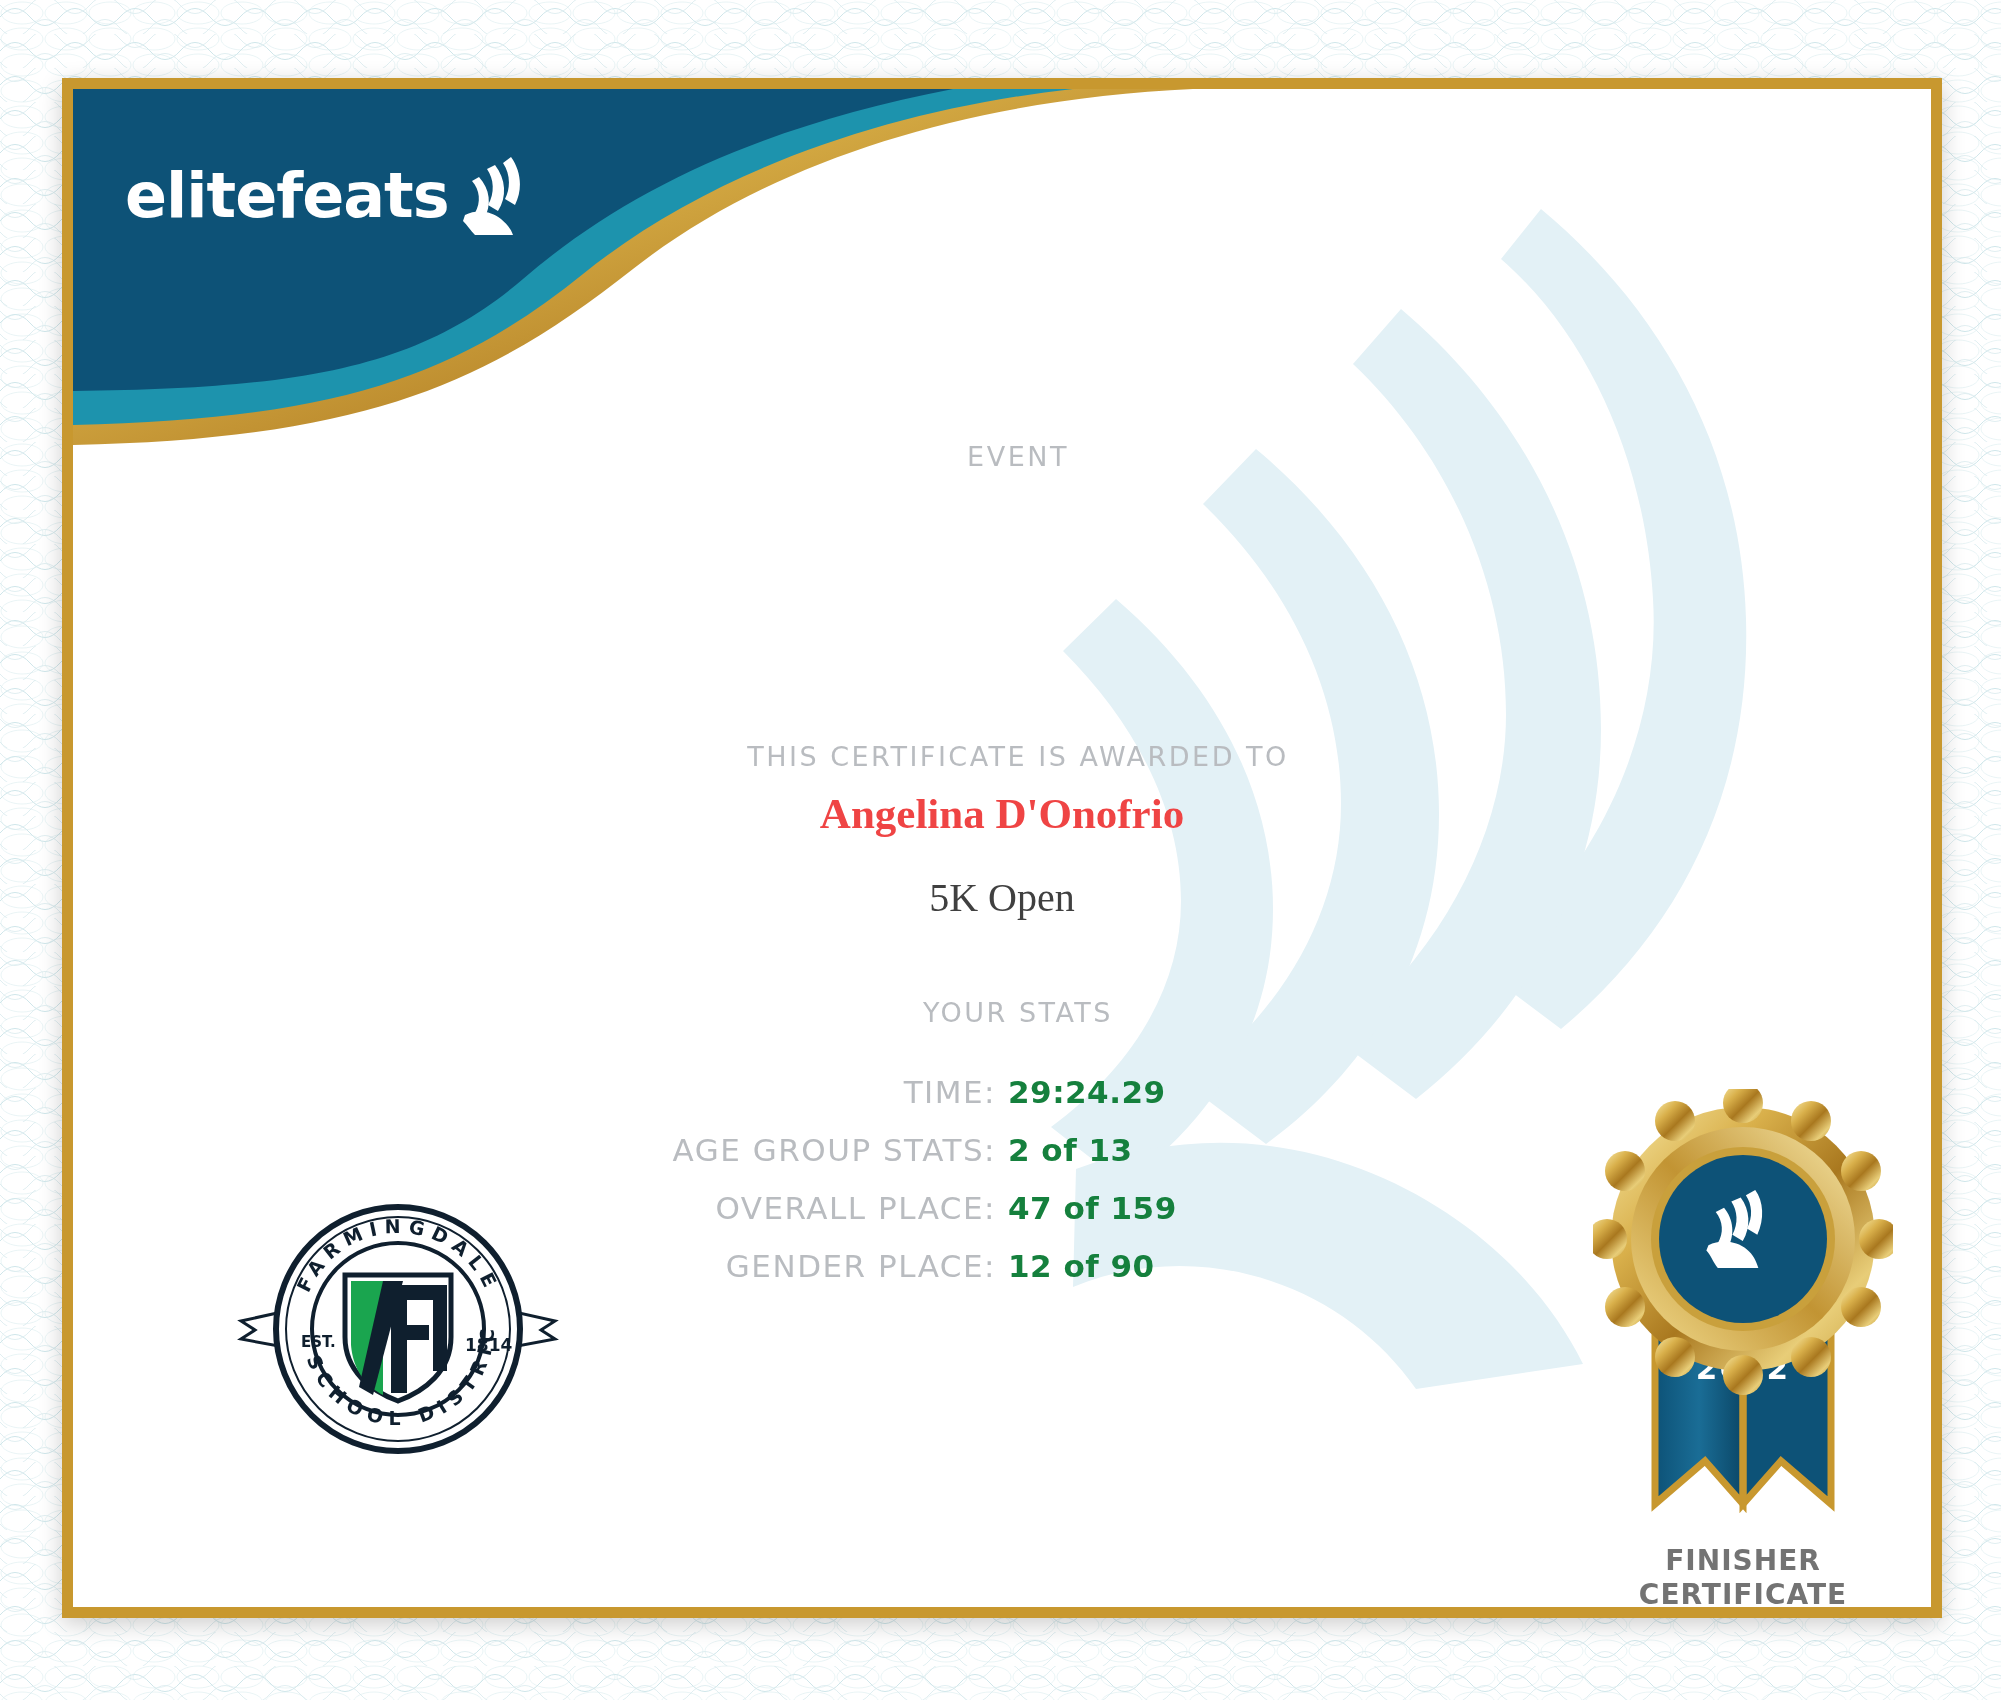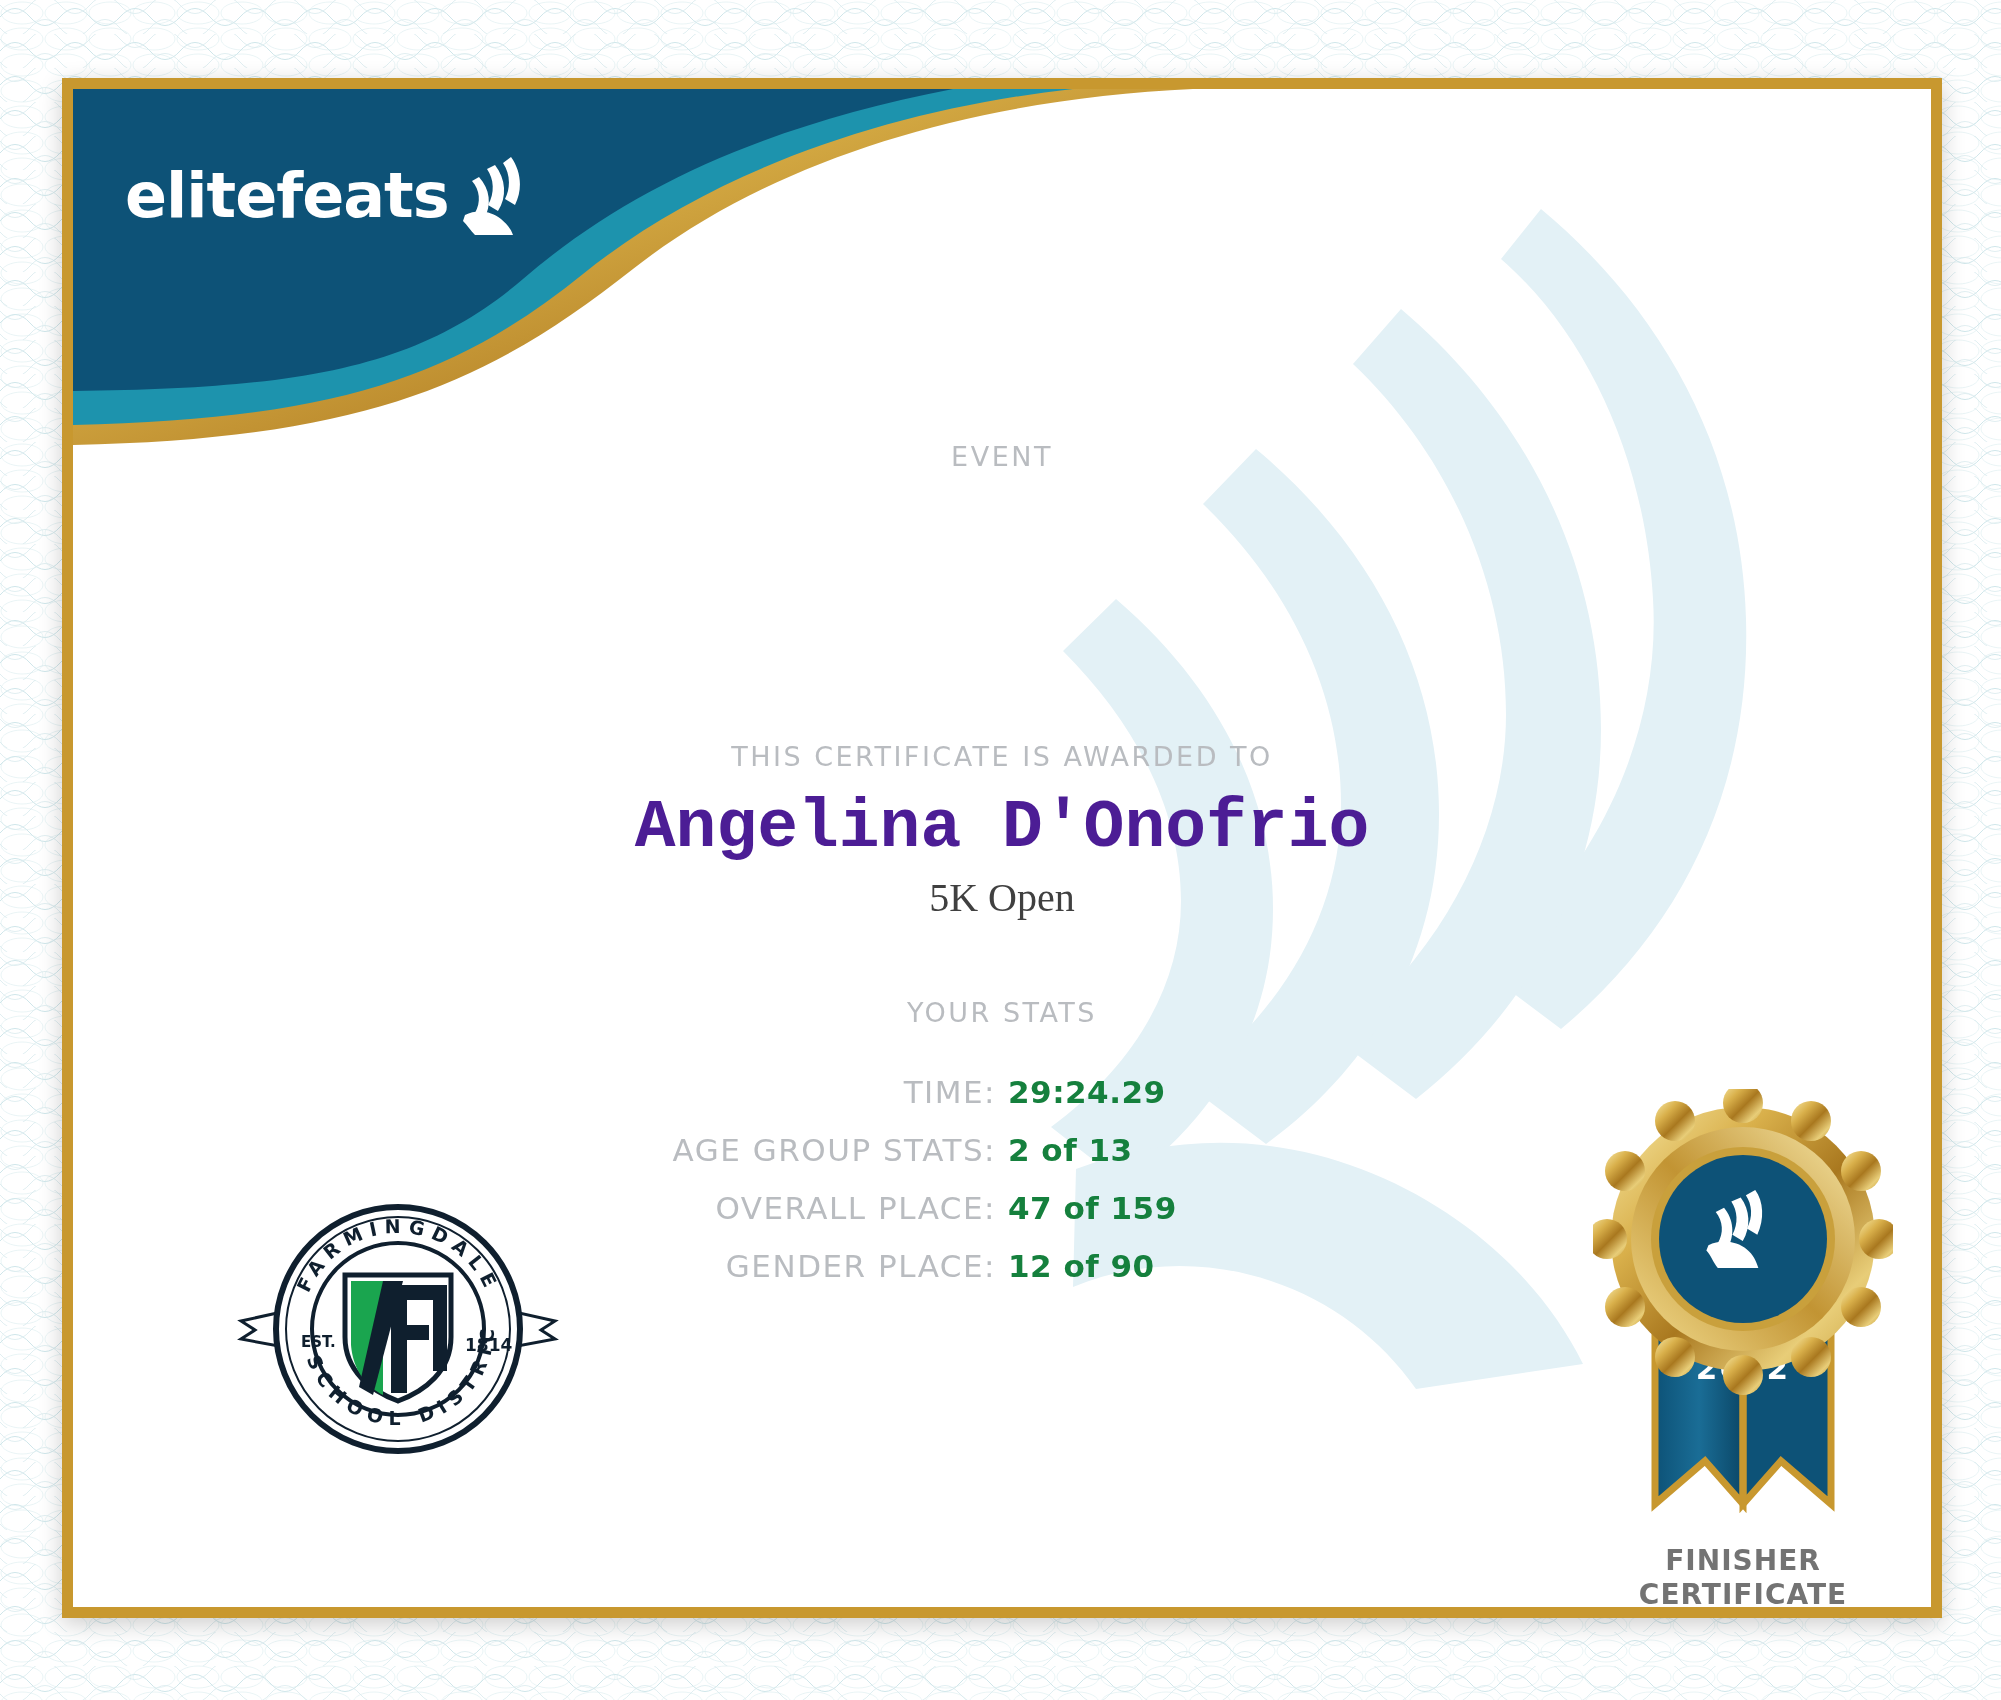--- a/index.html
+++ b/index.html
@@ -112,21 +112,21 @@
     z-index: 20;
   }
   .label {
     color: #b9bcc0;
     font-family: "DejaVu Sans", sans-serif;
     letter-spacing: 2.5px;
     font-weight: 500;
   }
   .center-block {
     position: absolute;
-    left: 0;
+    left: 16px;
     width: 100%;
     text-align: center;
   }
   .event-label {
     top: 352px;
     font-size: 27px;
   }
   .event-name {
     position: absolute;
     left: 0;
@@ -142,24 +142,24 @@
   .awarded-label {
     top: 652px;
     font-size: 27px;
   }
   .recipient-name {
     position: absolute;
     left: 0;
     width: 100%;
     text-align: center;
     top: 700px;
-    font-family: Liberation Mono, monospace;
-    font-size: 68px;
+    font-family: Liberation Serif, serif;
+    font-size: 43px;
     font-weight: 700;
-    color: #4c1d95;
+    color: #ef4444;
   }
   .division {
     position: absolute;
     left: 0;
     width: 100%;
     text-align: center;
     top: 785px;
     font-family: Liberation Serif, serif;
     font-size: 40px;
     font-weight: 400;

